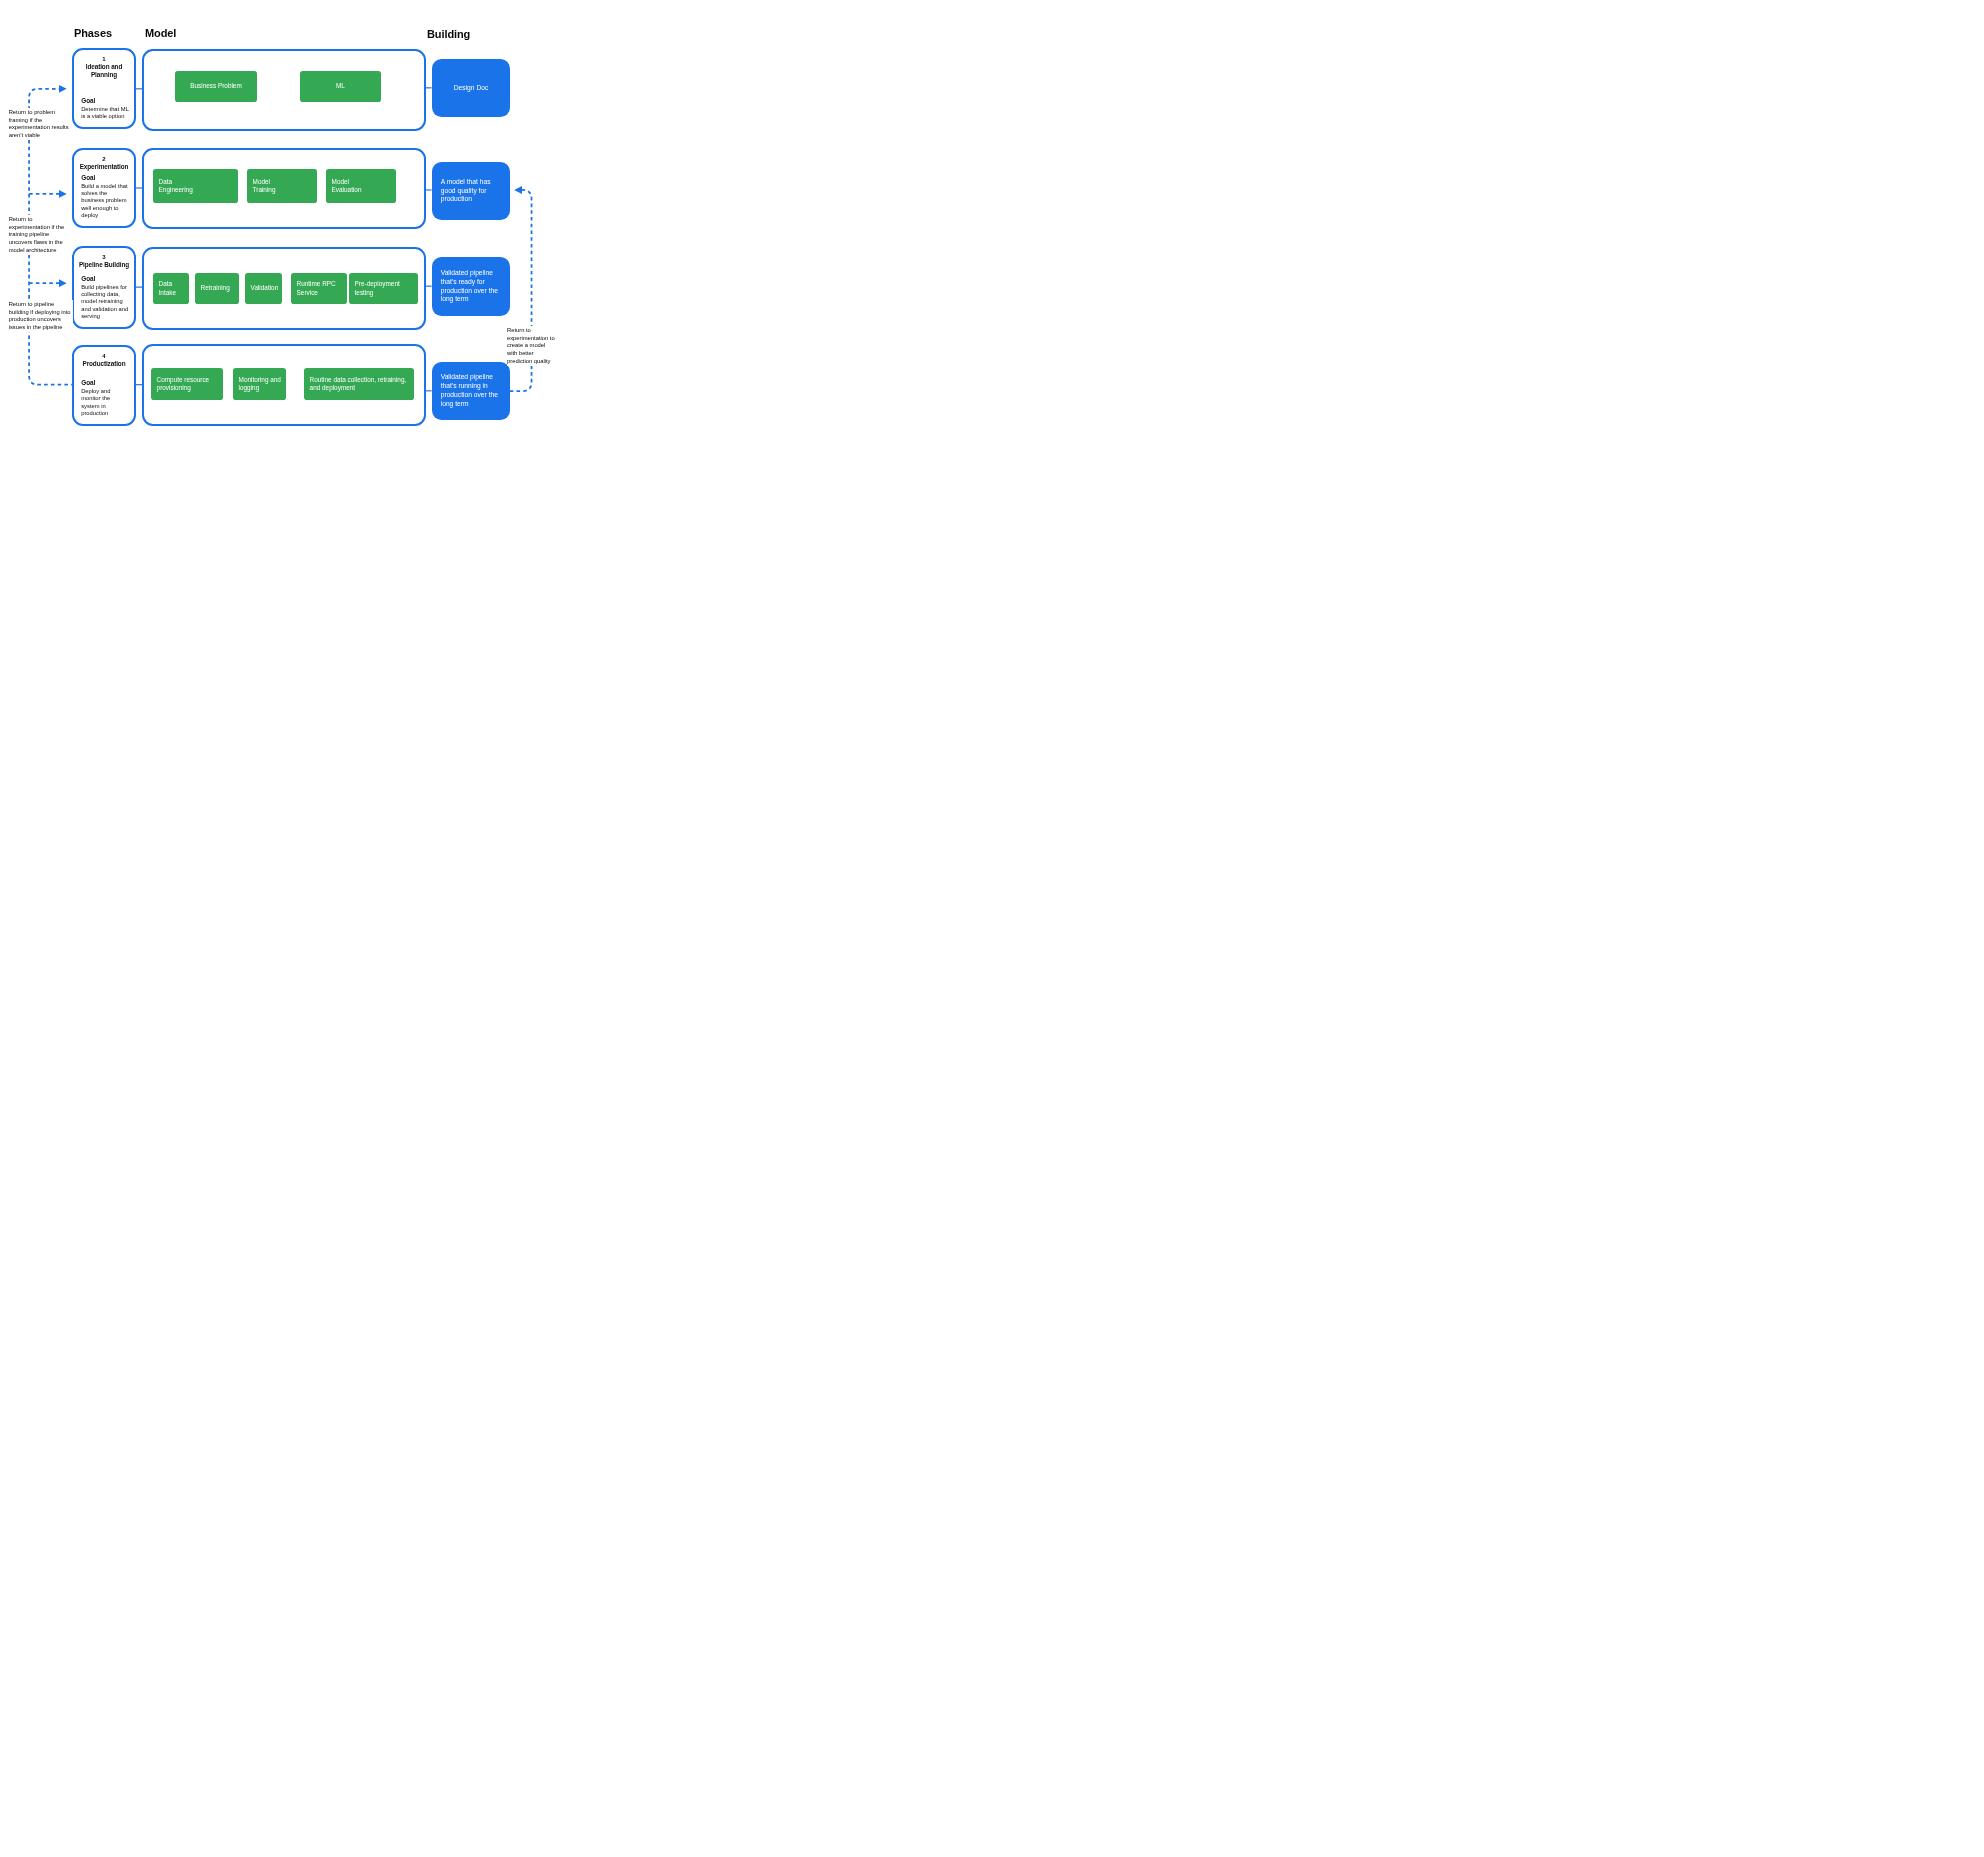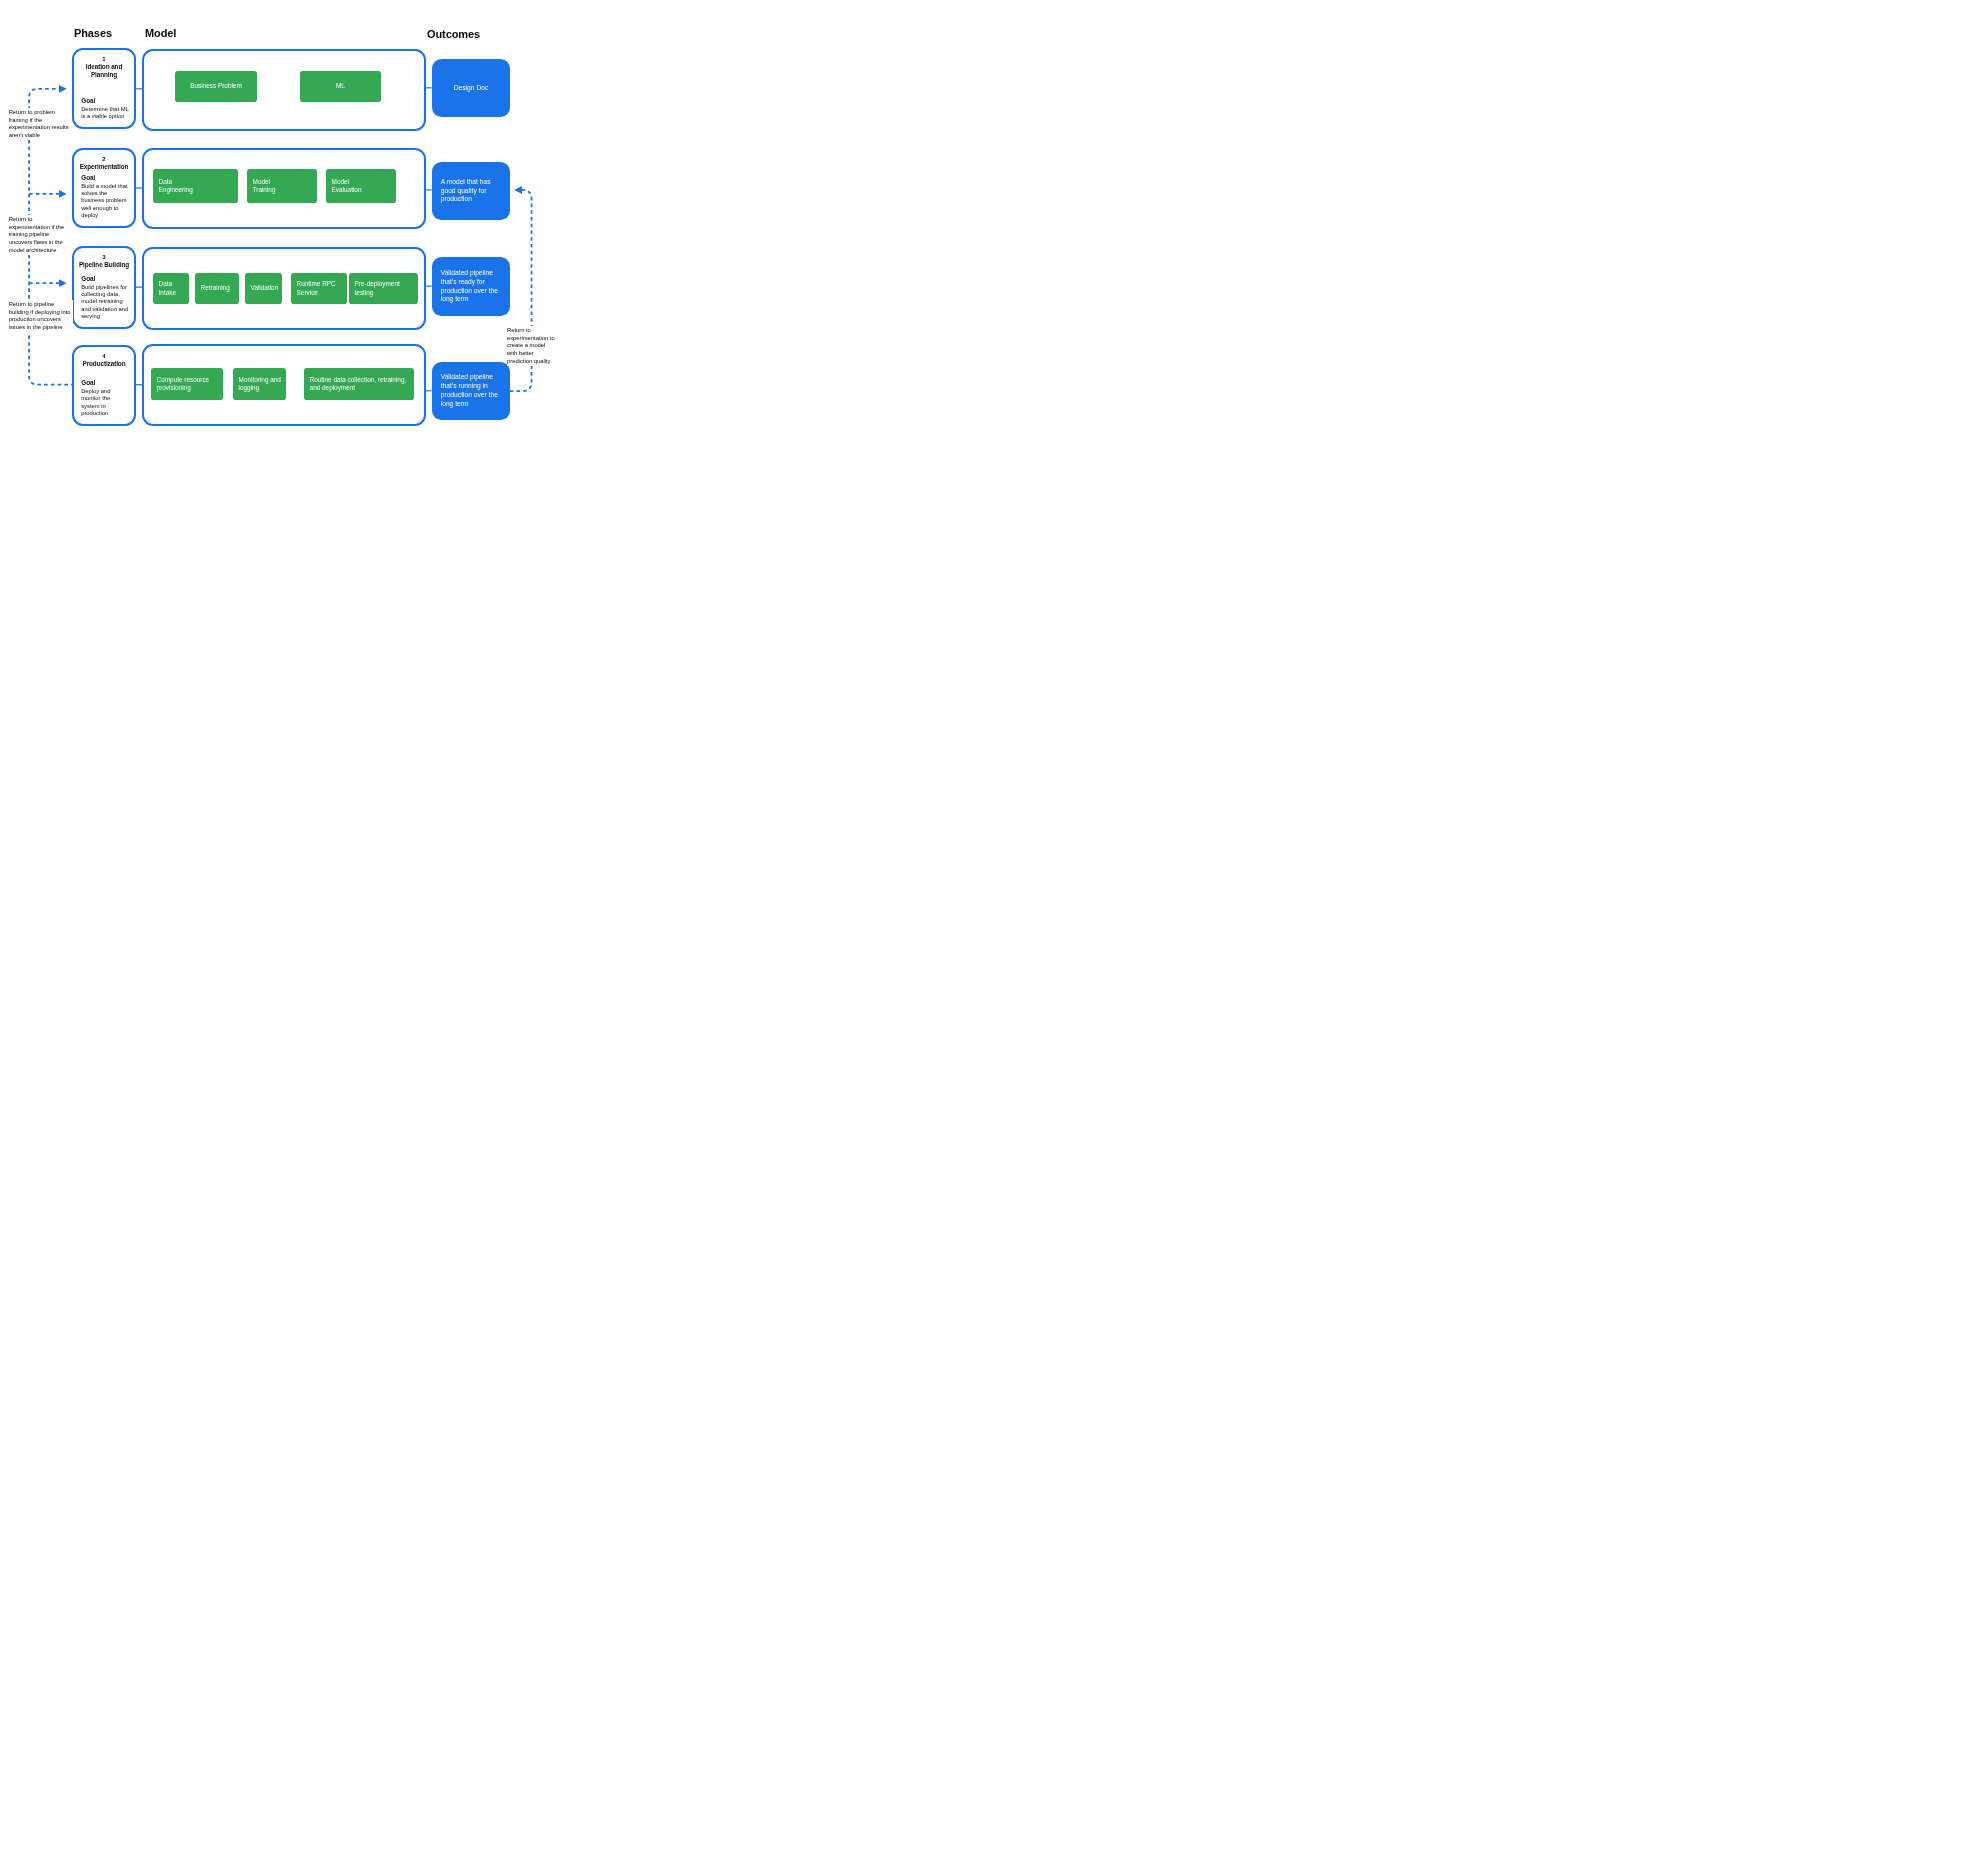--- a/index.html
+++ b/index.html
@@ -70,21 +70,21 @@
     <g stroke="#1A73E8" stroke-width="4.5" fill="none" stroke-dasharray="9 8">
       <path d="M 341,970 L 96,970 Q 73,970 73,947 L 73,247 Q 73,224 96,224 L 150,224" marker-end="url(#mb)"></path>
       <path d="M 73,489 L 150,489" marker-end="url(#mb)"></path>
       <path d="M 73,714 L 150,714" marker-end="url(#mb)"></path>
       <path d="M 1285,986 L 1318,986 Q 1340,986 1340,963 L 1340,502 Q 1340,479 1318,479 L 1314,479" marker-end="url(#mb)"></path>
     </g>
   </svg>
 
   <div class="col-header" style="left:74px;top:27px">Phases</div>
   <div class="col-header" style="left:145px;top:27px">Model</div>
-  <div class="col-header" style="left:427px;top:28px">Outcomes</div>
+  <div class="col-header" style="left:427px;top:28px">Building</div>
 
   <div class="phase-box" style="left:72px;top:48px;width:64px;height:81px">
     <div class="phase-number">1</div>
     <div class="phase-title">Ideation and Planning</div>
     <div class="goal-label">Goal</div>
     <div class="goal-text">Determine that ML is a viable option</div>
   </div>
   <div class="tasks-panel" style="left:142px;top:49px;width:284px;height:82px"></div>
   <div class="task center" style="left:175px;top:71px;width:82px;height:31px">
     <span>Business Problem</span>

